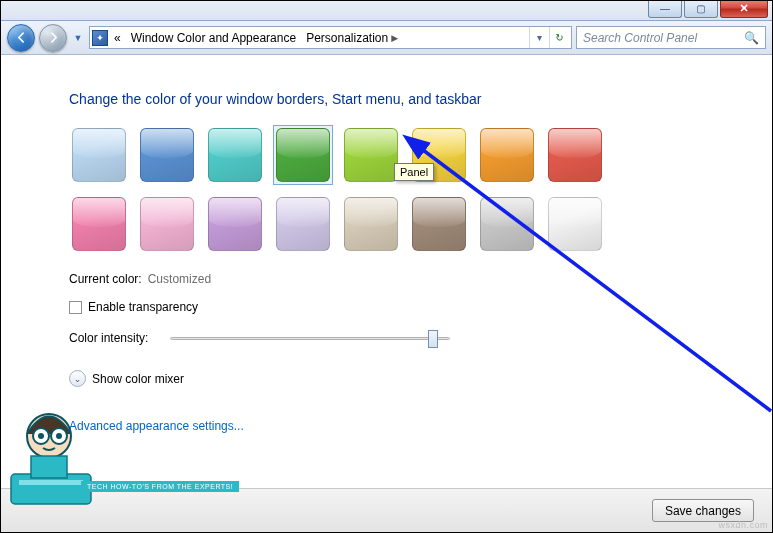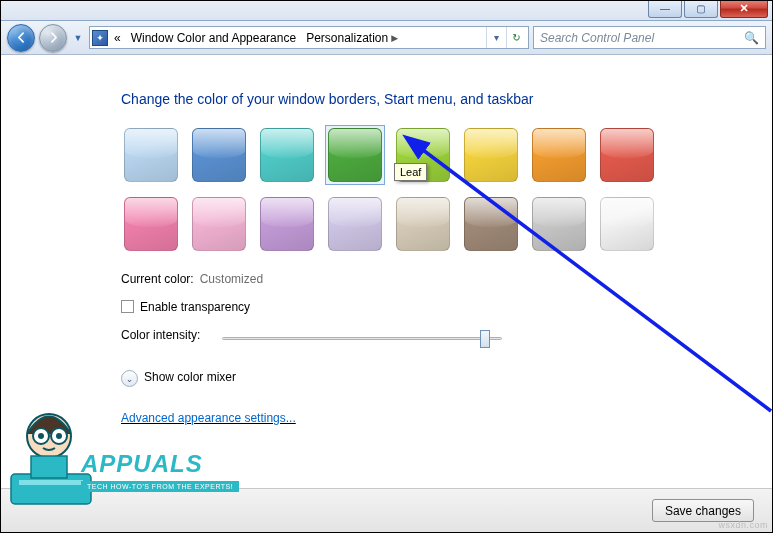--- a/index.html
+++ b/index.html
@@ -96,37 +96,37 @@
   .crumb .chev { font-size: 9px; color:#555; }
   .addr-right { margin-left:auto; display:flex; }
   .addr-btn {
     width: 20px; height: 21px;
     display:flex;align-items:center;justify-content:center;
     border-left: 1px solid #cdd9e8;
     color:#4a6a95; font-size:10px;
   }
   .refresh-icn { color:#1a7a2a; }
   .searchbox {
-    width: 233px;
+    width: 190px;
     height: 23px;
     background: #fff;
     border: 1px solid #8fa5c0;
     display: flex; align-items:center;
     padding: 0 6px;
     color:#7a8a9a;
     font-style: italic;
     justify-content: space-between;
   }
   .searchbox .mag { font-style: normal; color:#5a7aa5; }
   
   .content {
     position: absolute;
     left: 0; right: 0; top: 54px; bottom: 44px;
     background: #fff;
-    padding: 20px 0 0 120px;
+    padding: 20px 0 0 68px;
   }
   h1.heading {
     margin: 16px 0 18px 0;
     font-weight: normal;
     font-size: 14px;
     color: #003399;
   }
   .swatches {
     display: flex; flex-wrap: wrap;
     width: 590px;
@@ -158,21 +158,21 @@
   .tooltip {
     position: absolute;
     left: 393px; top: 162px;
     background: #ffffe1;
     border: 1px solid #767676;
     padding: 2px 5px;
     font-size: 11px;
     z-index: 10;
     box-shadow: 2px 2px 3px rgba(0,0,0,0.25);
   }
-  .field { margin: 0 0 14px 0; display:flex; align-items:flex-start; gap:6px; }
+  .field { margin: 0 0 14px 0; display:flex; align-items:center; gap:6px; }
   .gray { color:#6d6d6d; }
   .checkbox {
     width: 13px; height: 13px; border:1px solid #8e8f8f; background:#fff;
   }
   .slider {
     width: 280px; height: 20px; position: relative; margin-left: 16px;
   }
   .slider-track {
     position:absolute; left:0; right:0; top:9px; height:3px;
     background: #e6e6e6; border:1px solid #b0b0b0; border-radius:2px;
@@ -373,46 +373,45 @@
     </div>
   </div>
 
   <div class="field" style="margin-top:22px;">
     <span class="expander-btn">
       <span>⌄</span>
     </span>
     <span>Show color mixer</span>
   </div>
 
-  <div class="field" style="margin-top:24px;text-decoration:underline;">
+  <div class="field" style="margin-top:32px;">
     <a href="#" class="link">Advanced appearance settings...</a>
   </div>
 </div>
 
-<div class="tooltip">Leaf</div>
+<div class="tooltip">Panel</div>
 
 <div class="footer">
   <button class="btn">Save changes</button>
 </div>
 
 <svg class="mascot" viewBox="0 0 110 120">
   <rect x="10" y="80" width="80" height="30" rx="4" fill="#2cb9c6" stroke="#0a7a85" stroke-width="1.5"></rect>
   <rect x="18" y="86" width="64" height="5" fill="#7fe0e8"></rect>
   <circle cx="48" cy="42" r="22" fill="#f7dcc0" stroke="#0a5560" stroke-width="2"></circle>
   <path d="M26 40 Q48 5 70 40" fill="#4a3526" stroke="#0a5560" stroke-width="2"></path>
   <circle cx="40" cy="42" r="8" fill="#fff" stroke="#0a5560" stroke-width="2"></circle>
   <circle cx="58" cy="42" r="8" fill="#fff" stroke="#0a5560" stroke-width="2"></circle>
   <circle cx="40" cy="42" r="3" fill="#0a5560"></circle>
     <circle cx="58" cy="42" r="3" fill="#0a5560"></circle>
   <path d="M42 54 Q48 58 54 54" stroke="#0a5560" stroke-width="2" fill="none"></path>
   <rect x="30" y="62" width="36" height="22" fill="#2cb9c6" stroke="#0a7a85" stroke-width="1.5"></rect>
 </svg>
 
 <div class="logo">
-  <div class="logo-text">APPUALS</div>
   <div class="logo-sub">TECH HOW-TO'S FROM THE EXPERTS!</div>
 </div>
 
 <svg class="arrow" viewBox="0 0 773 533">
   <defs>
       <marker id="ah" markerWidth="10" markerHeight="10" refX="2" refY="3" orient="auto">
     <path d="M0,0 L0,6 L8,3 z" fill="#1020e8"></path>
   </marker>
     </defs>
   <line x1="770" y1="410" x2="418" y2="146" stroke="#1020e8" stroke-width="3.5" marker-end="url(#ah)"></line>

